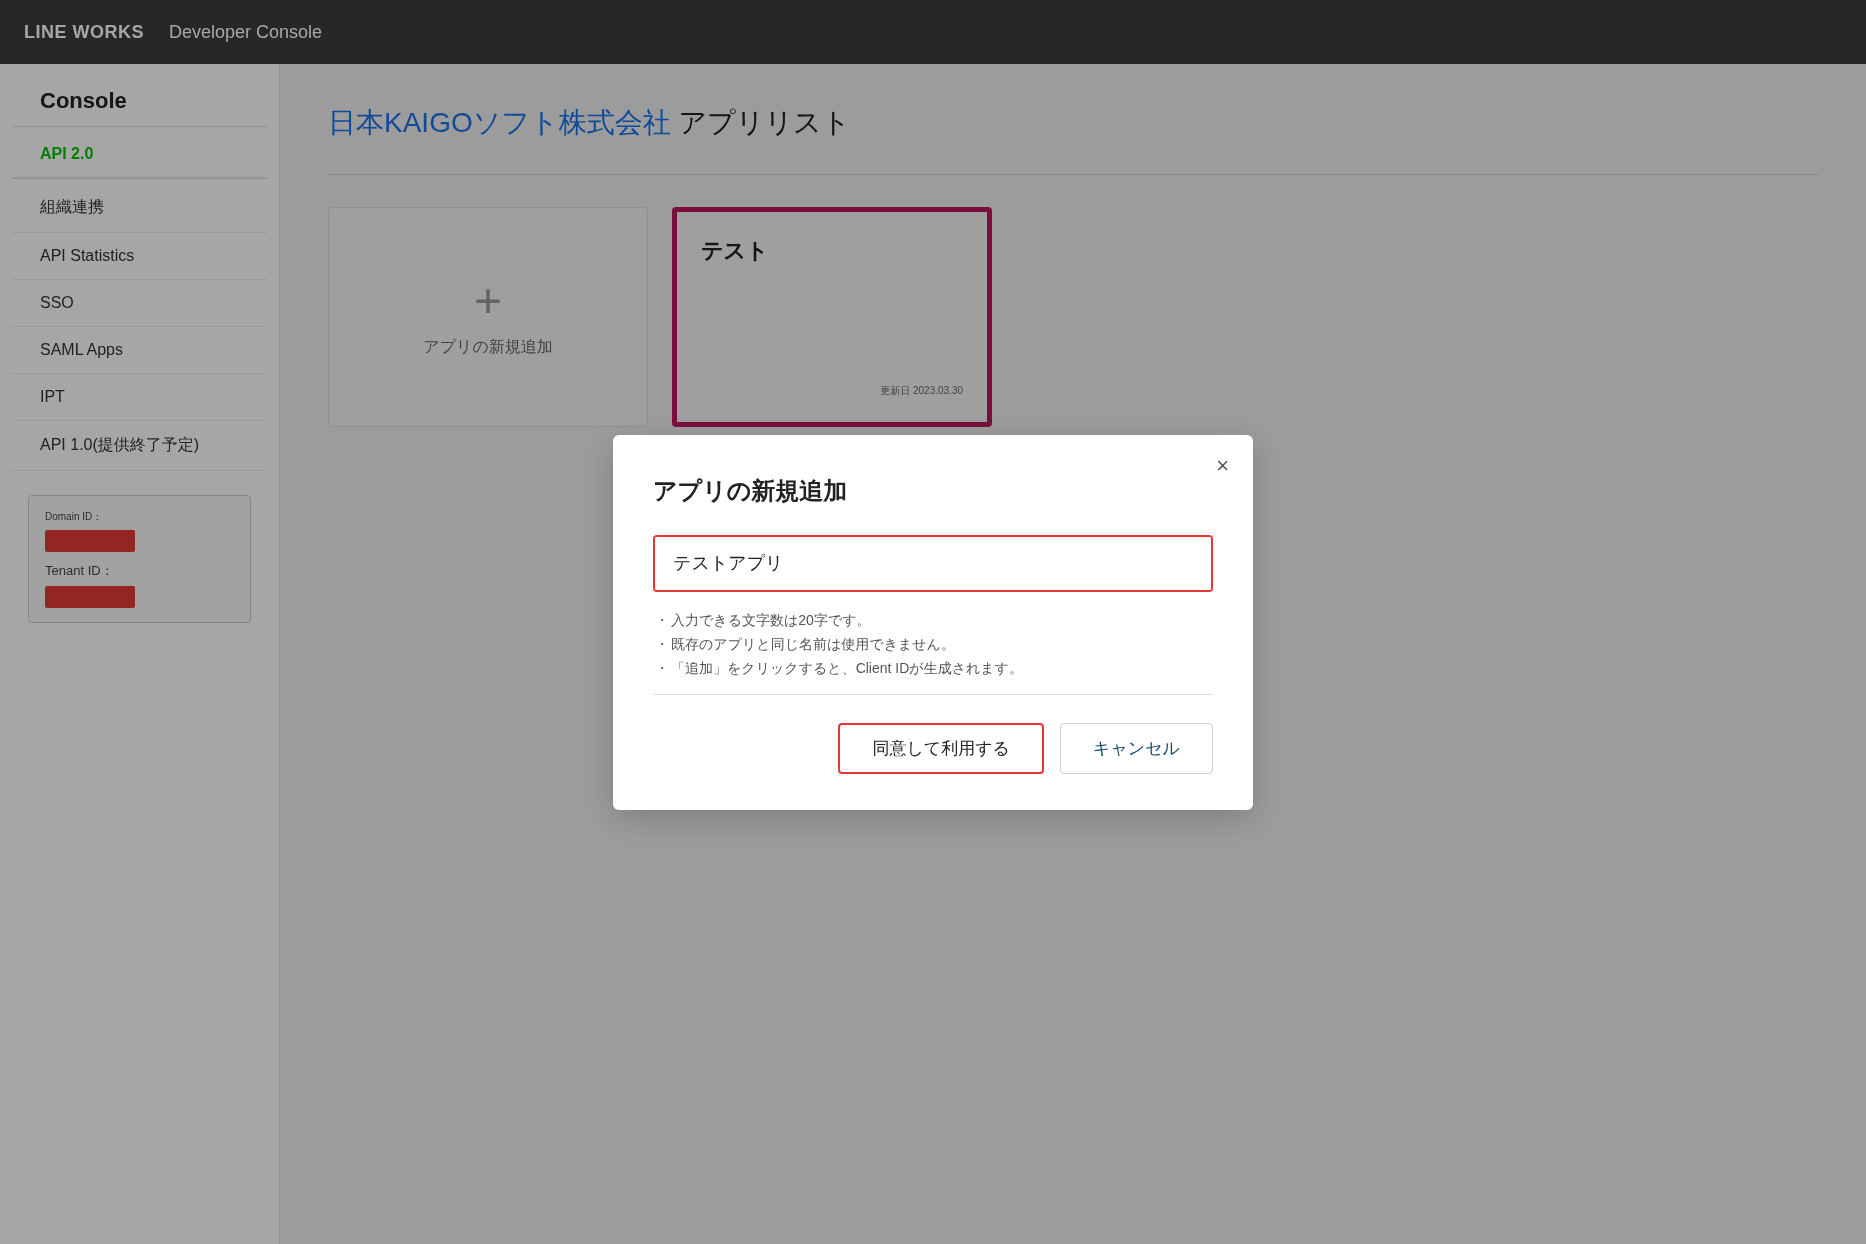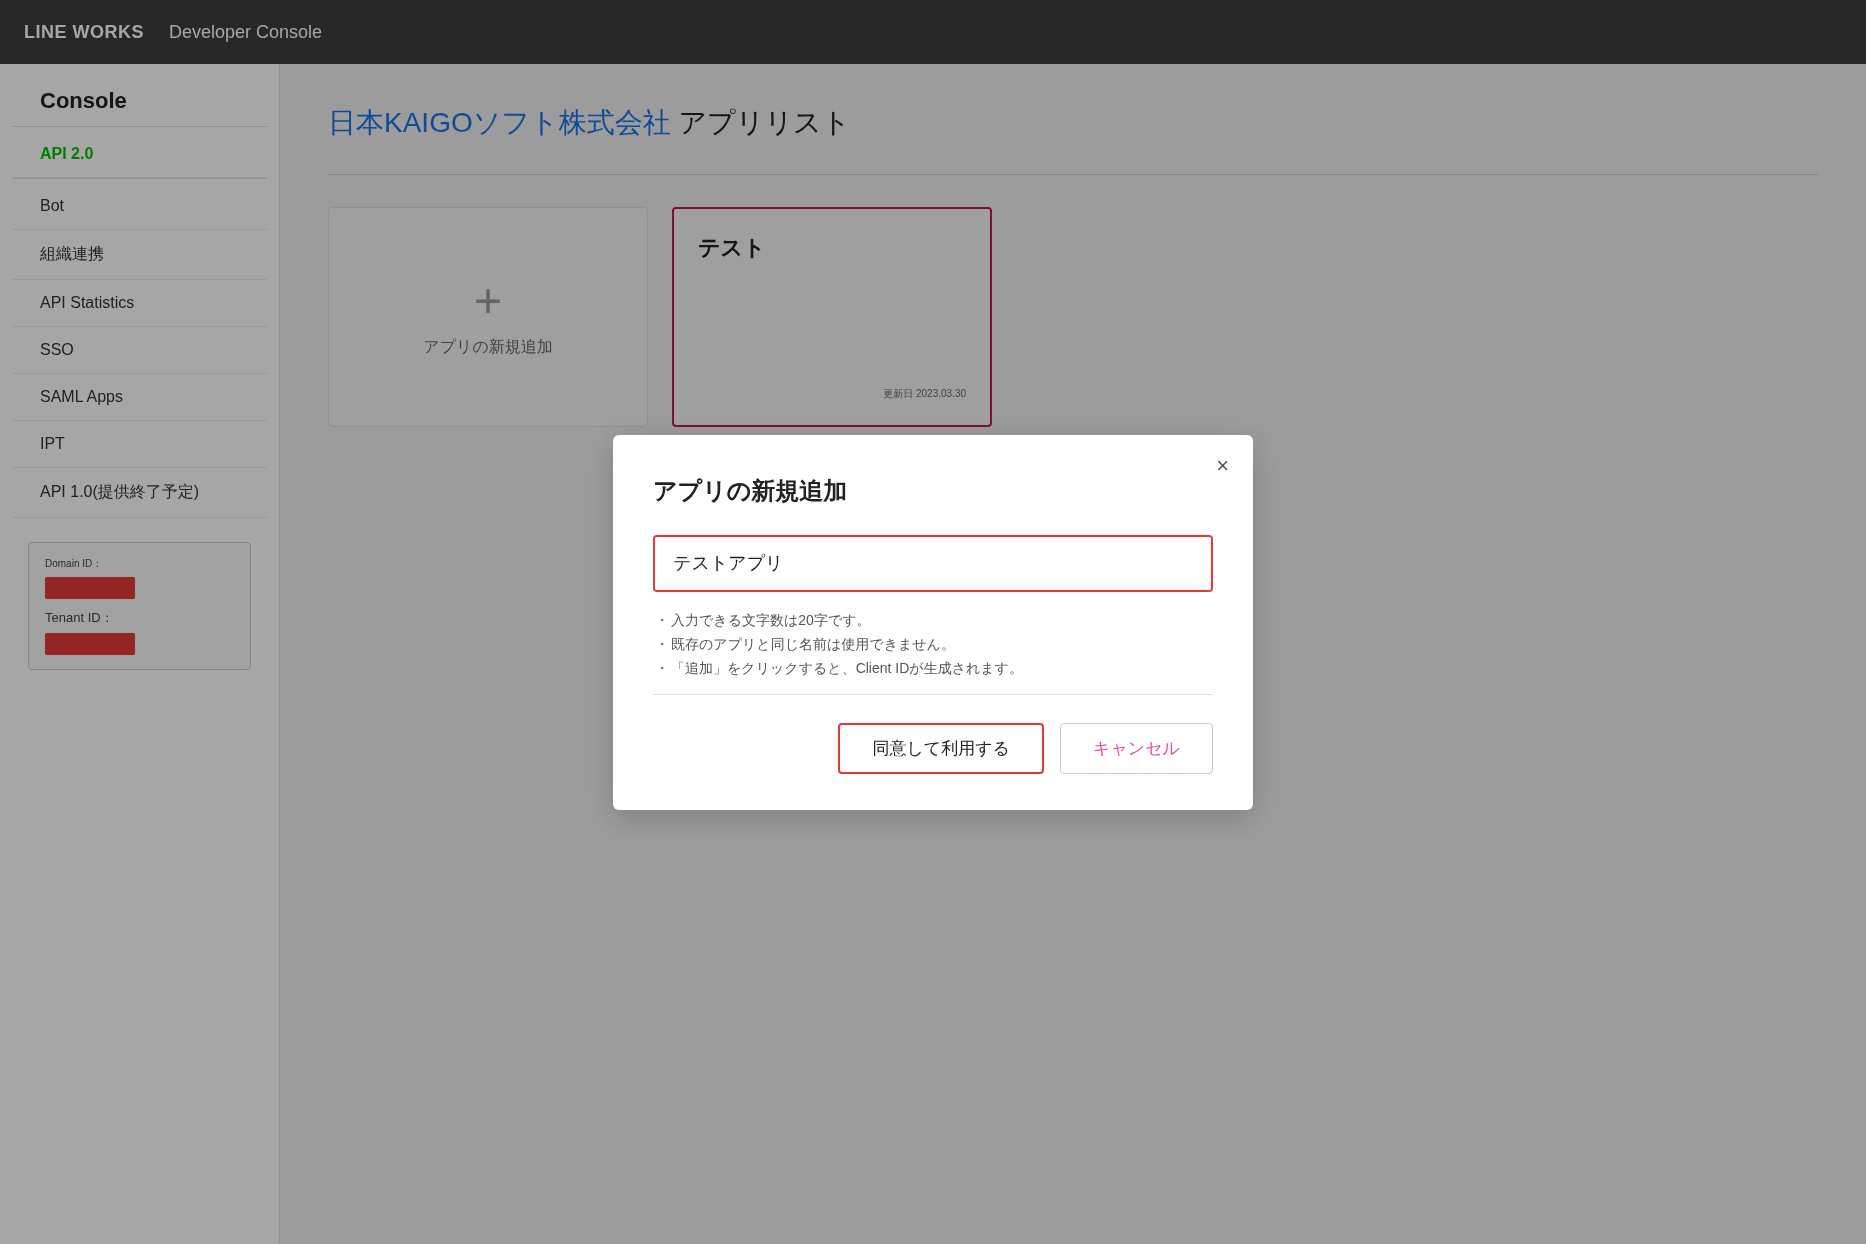--- a/index.html
+++ b/index.html
@@ -151,21 +151,21 @@
       margin-bottom: 12px;
     }
     .add-card-label {
       font-size: 16px;
       color: #666;
     }
     .app-card-existing {
       width: 320px;
       height: 220px;
       background: #f5f5f5;
-      border: 2px solid #be185d;
+      border: 5px solid #be185d;
       border-radius: 4px;
       display: flex;
       flex-direction: column;
       padding: 24px;
       cursor: pointer;
       justify-content: center;
     }
     .existing-card-name {
       font-size: 22px;
       font-weight: 600;
@@ -265,21 +265,21 @@
       color: #222;
       font-size: 17px;
       padding: 12px 32px;
       border-radius: 4px;
       cursor: pointer;
       font-weight: 500;
     }
     .btn-cancel {
       border: 1px solid #ccc;
       background: #fff;
-      color: #ec4899;
+      color: #0c4a6e;
       font-size: 17px;
       padding: 12px 32px;
       border-radius: 4px;
       cursor: pointer;
     }
   </style>
 </head>
 <body>
 
 <header class="header">
@@ -290,21 +290,20 @@
   </div>
 </header>
 
 <div class="layout">
 
   <nav class="sidebar">
     <div class="sidebar-title">Console</div>
     <hr class="sidebar-divider">
     <a class="sidebar-item active">API 2.0</a>
     <hr class="sidebar-divider">
-    <a class="sidebar-item">Bot</a>
     <a class="sidebar-item">組織連携</a>
     <a class="sidebar-item">API Statistics</a>
     <a class="sidebar-item">SSO</a>
     <a class="sidebar-item">SAML Apps</a>
     <a class="sidebar-item">IPT</a>
     <a class="sidebar-item">API 1.0(提供終了予定)</a>
 
     <div class="sidebar-domain-box">
       <div class="sidebar-domain-label">Domain ID：</div>
       <div class="sidebar-domain-value"></div>

